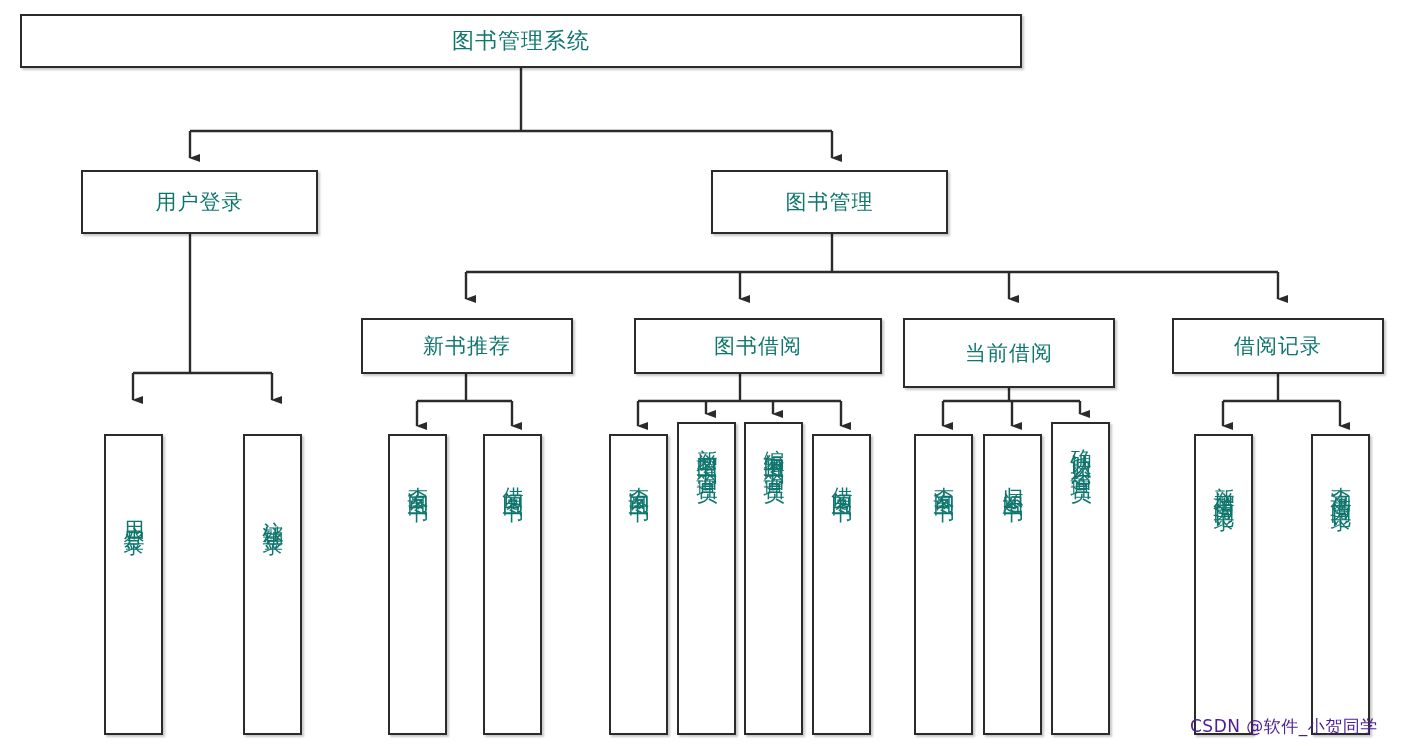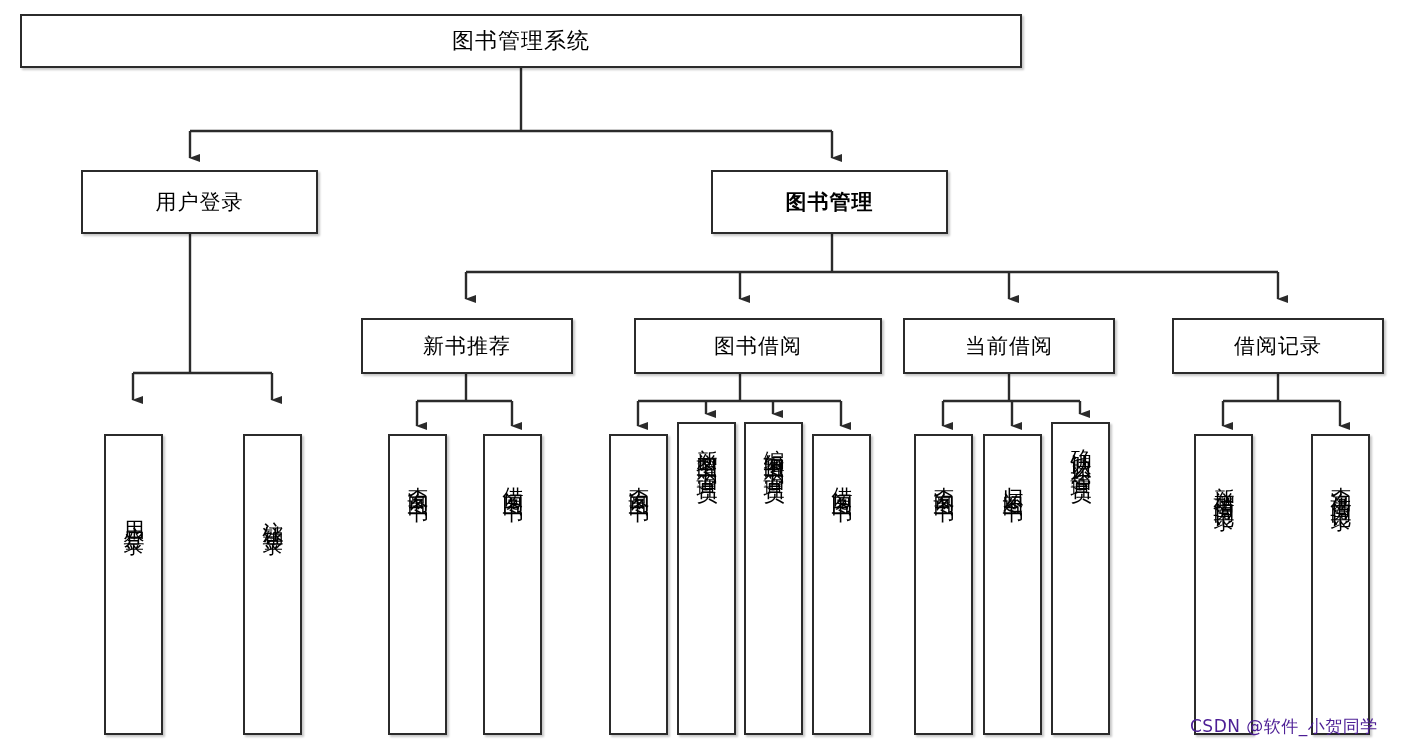--- a/index.html
+++ b/index.html
@@ -30,21 +30,21 @@
     border:2px solid #2b2b2b;
     box-shadow:2px 2px 2px rgba(0,0,0,0.22);
     display:flex;
     align-items:center;
     justify-content:center;
     overflow:hidden;
   }
   .node-label{
     font-size:21px;
     line-height:1.25;
-    color:#000000;
+    color:#0f766e;
     letter-spacing:1px;
     white-space:nowrap;
     text-align:right;
   }
   
   .node.root .node-label{font-size:22px;}
   
   .node.leaf{
     align-items:flex-start;
     justify-content:center;
@@ -131,33 +131,33 @@
   </svg>
 
   <div class="node root" style="left:20px; top:14px; width:1002px; height:54px;">
     <span class="node-label">图书管理系统</span>
   </div>
 
   <div class="node" style="left:81px; top:170px; width:237px; height:64px;">
     <span class="node-label">用户登录</span>
   </div>
 
-  <div class="node" style="left:711px; top:170px; width:237px; height:64px;font-weight:bold;">
+  <div class="node" style="left:711px; top:170px; width:237px; height:64px;">
     <span class="node-label">图书管理</span>
   </div>
 
   <div class="node" style="left:361px; top:318px; width:212px; height:56px;">
     <span class="node-label">新书推荐</span>
   </div>
 
   <div class="node" style="left:634px; top:318px; width:248px; height:56px;">
     <span class="node-label">图书借阅</span>
   </div>
 
-  <div class="node" style="left:903px; top:318px; width:212px; height:56px;">
+  <div class="node" style="left:903px; top:318px; width:212px; height:70px;">
     <span class="node-label">当前借阅</span>
   </div>
 
   <div class="node" style="left:1172px; top:318px; width:212px; height:56px;">
     <span class="node-label">借阅记录</span>
   </div>
 
   <div class="node leaf leaf-short" style="left:104px; top:434px; width:59px; height:301px;">
     <span class="node-label">用户登录</span>
   </div>

